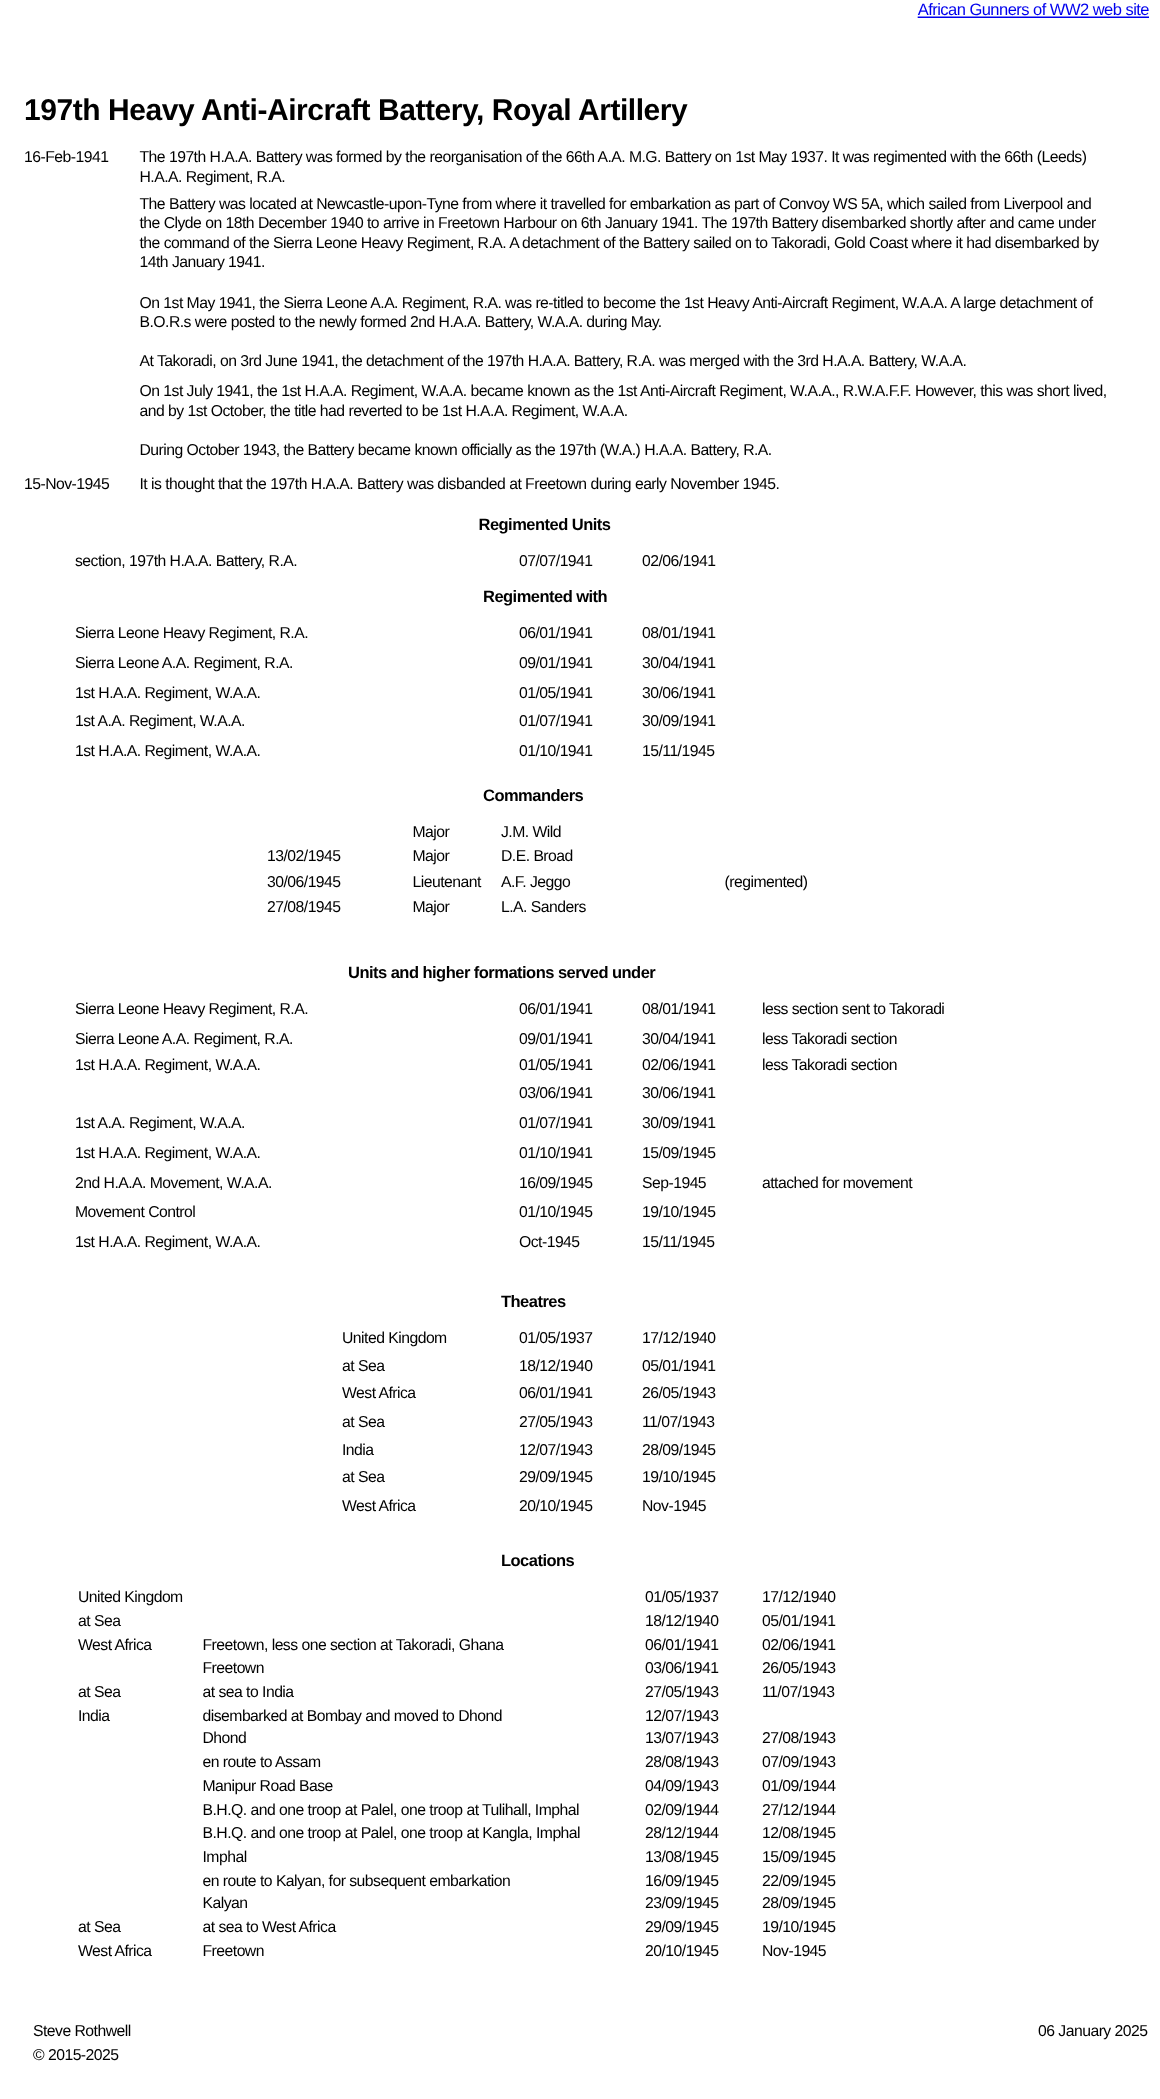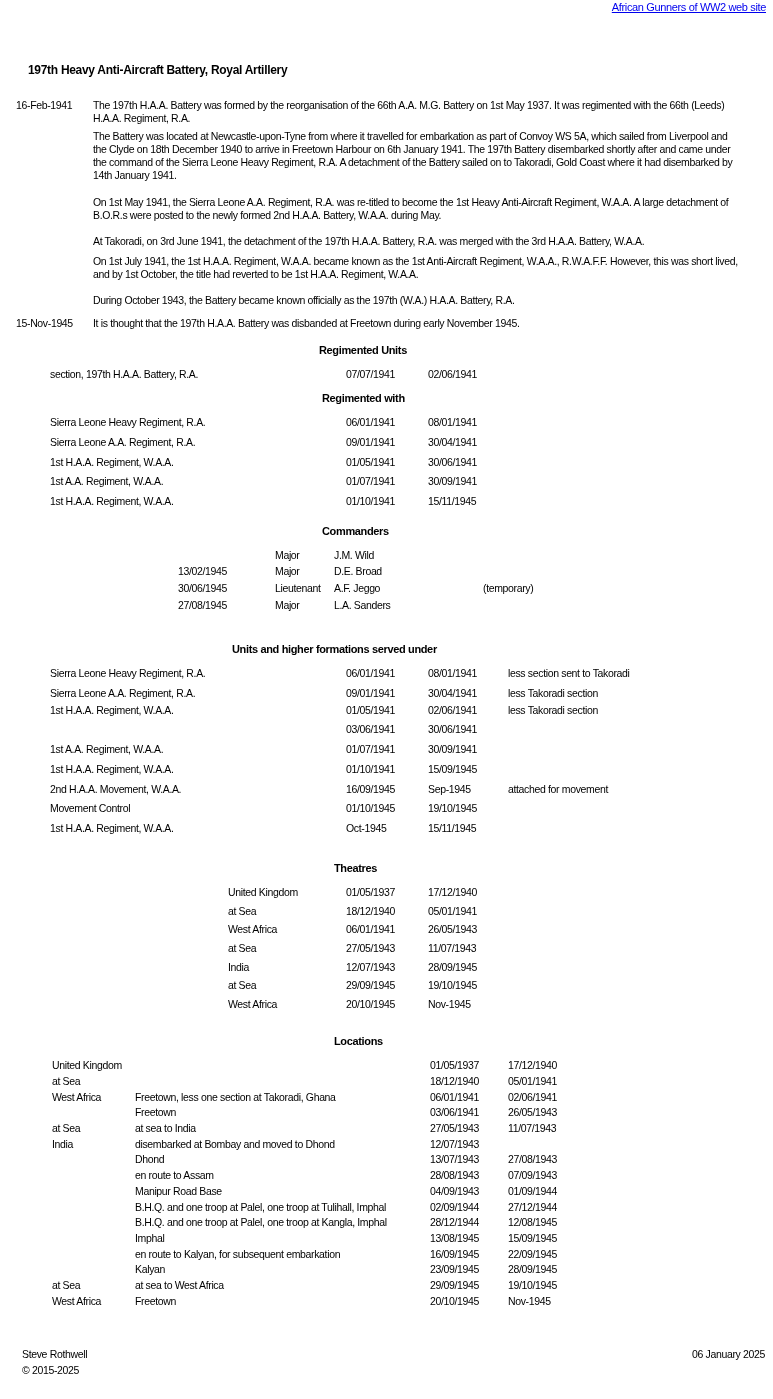--- a/index.html
+++ b/index.html
@@ -3,21 +3,21 @@
 <meta charset="utf-8">
 <style>
   html, body { margin: 0; padding: 0; background: #ffffff; }
   body {
     width: 773px; height: 1399px; position: relative; overflow: hidden;
     font-family: "Liberation Sans", sans-serif; font-size: 10.5px; color: #000;
     letter-spacing: -0.35px;
   }
   .abs { position: absolute; white-space: nowrap; line-height: 13px; }
   .toplink { position: absolute; right: 7px; top: 1px; color: #0000ee; text-decoration: underline; font-size: 11px; }
-  .title { position: absolute; left: 28px; top: 63px; font-size: 12px; font-weight: bold; letter-spacing: -0.3px; }
+  .title { position: absolute; left: 16px; top: 63px; font-size: 20px; font-weight: bold; letter-spacing: -0.3px; }
   .hdate { position: absolute; left: 16px; }
   .para { position: absolute; left: 93px; width: 645px; white-space: normal; line-height: 13px; }
   .sect { position: absolute; font-weight: bold; font-size: 11px; }
   .footer { position: absolute; font-size: 10.5px; }
 </style>
 </head>
 <body>
 
 <a class="toplink">African Gunners of WW2 web site</a>
 <div class="title">197th Heavy Anti-Aircraft Battery, Royal Artillery</div>
@@ -78,21 +78,21 @@
   </div>
   <div>
     <div class="abs" style="left:178px;top:565px">13/02/1945</div>
     <div class="abs" style="left:275px;top:565px">Major</div>
     <div class="abs" style="left:334px;top:565px">D.E. Broad</div>
   </div>
   <div>
     <div class="abs" style="left:178px;top:582px">30/06/1945</div>
     <div class="abs" style="left:275px;top:582px">Lieutenant</div>
     <div class="abs" style="left:334px;top:582px">A.F. Jeggo</div>
-    <div class="abs" style="left:483px;top:582px">(temporary)</div>
+    <div class="abs" style="left:483px;top:582px">(regimented)</div>
   </div>
   <div>
     <div class="abs" style="left:178px;top:599px">27/08/1945</div>
     <div class="abs" style="left:275px;top:599px">Major</div>
     <div class="abs" style="left:334px;top:599px">L.A. Sanders</div>
   </div>
 </div>
 
 <div class="sect" style="left:232px;top:643px">Units and higher formations served under</div>
 <div>

